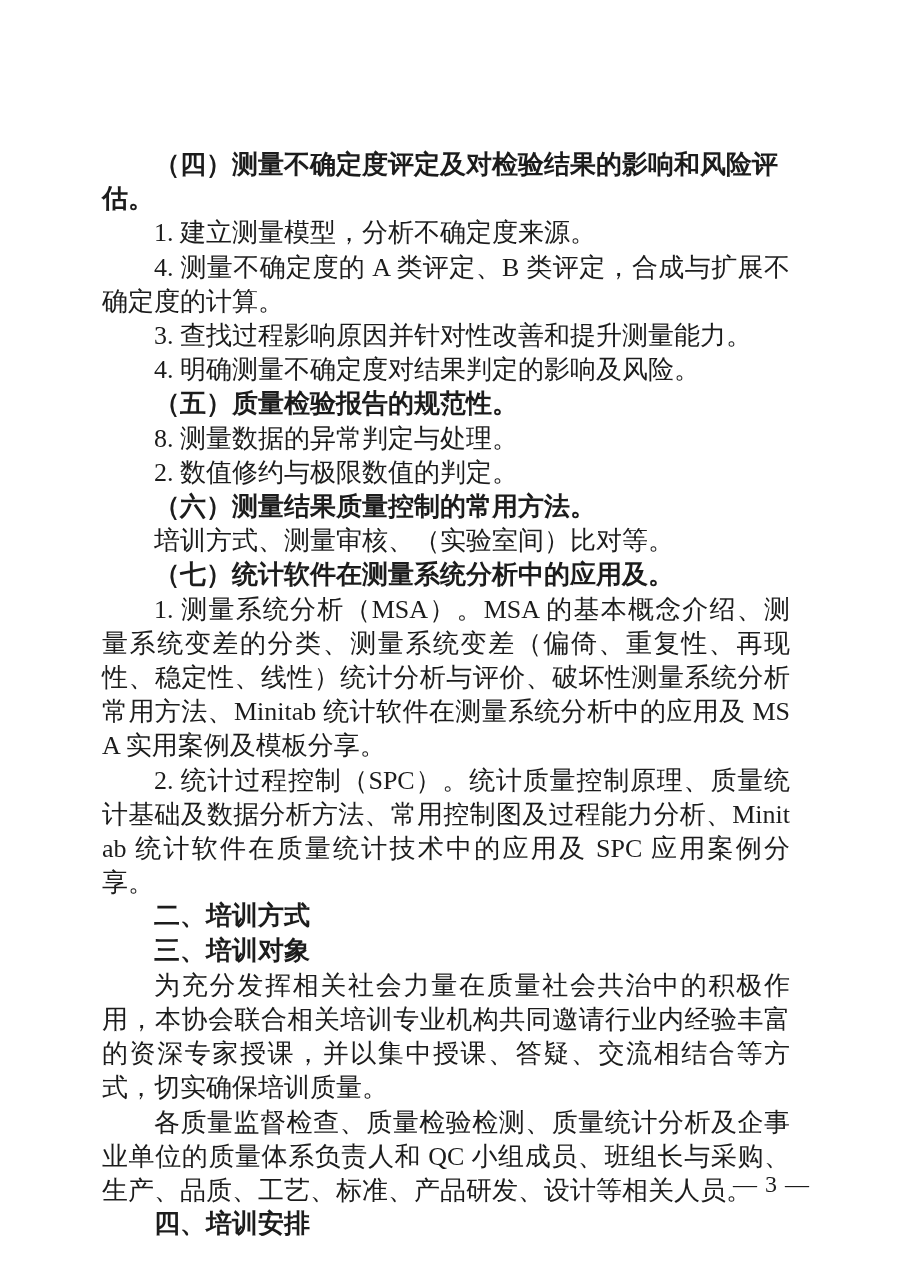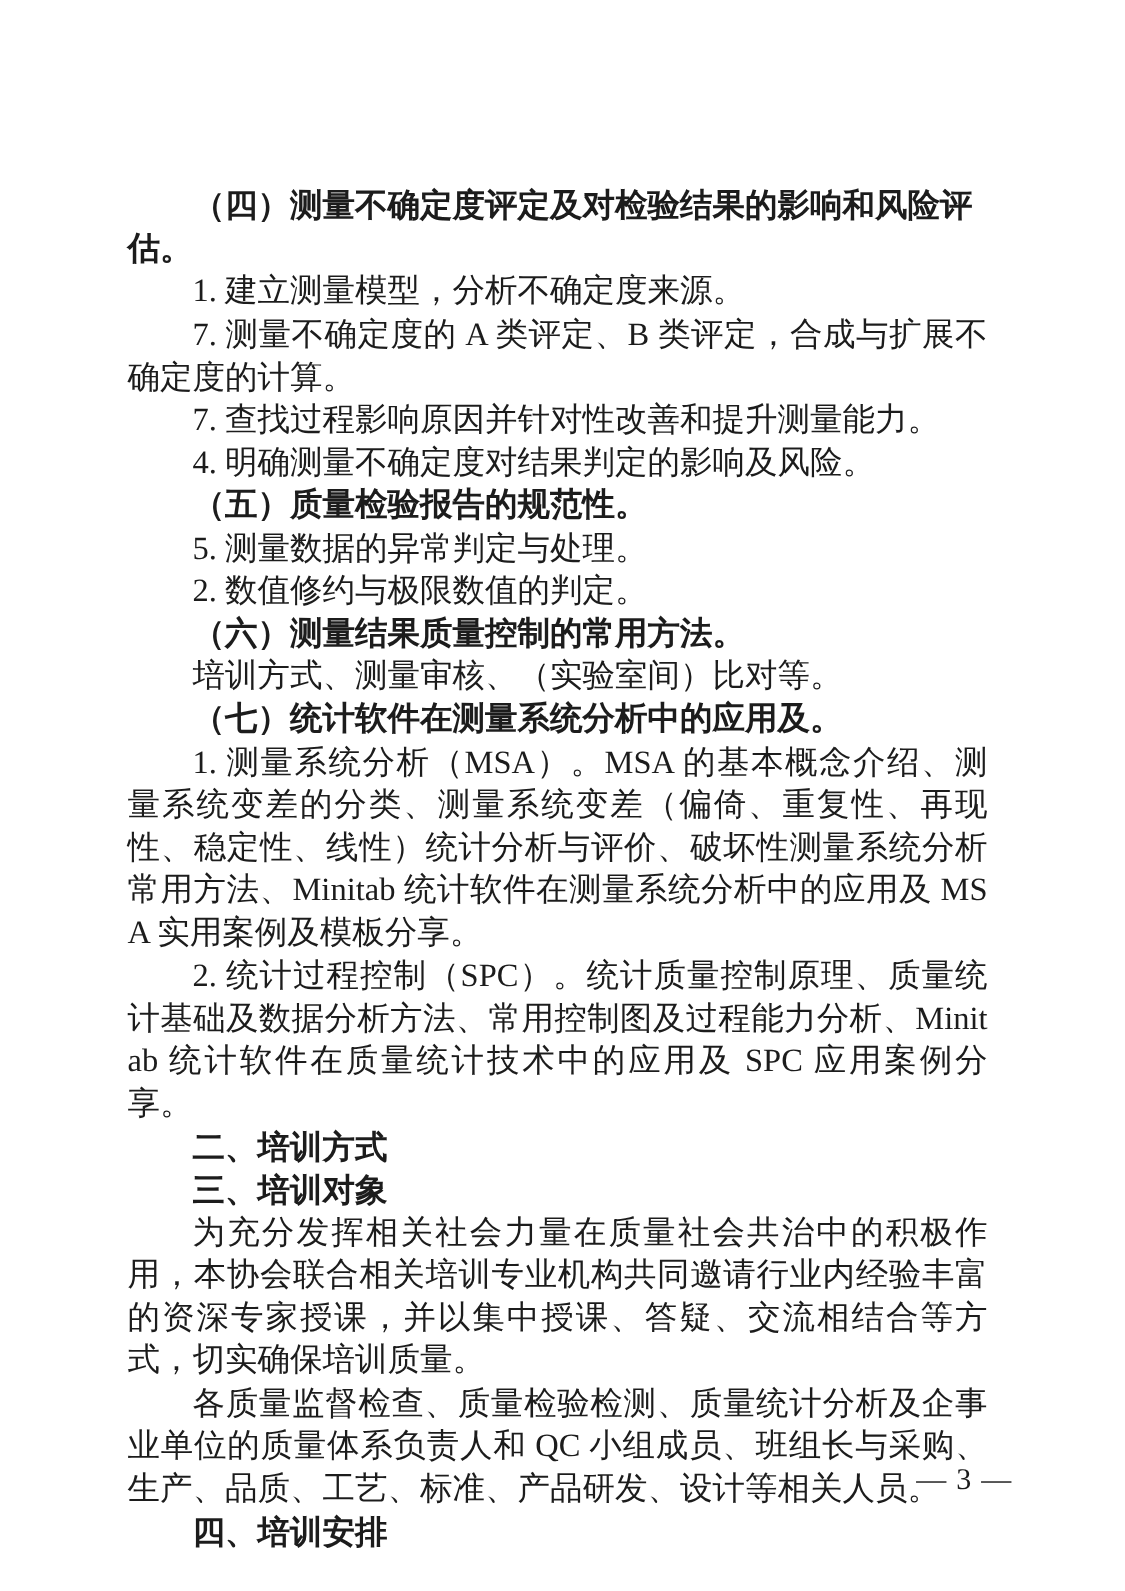--- a/index.html
+++ b/index.html
@@ -34,44 +34,44 @@
     font-family: Liberation Serif, serif;
   }
   .heading2 {
     font-weight: bold;
     text-align: left;
     font-family: "Liberation Serif", "DejaVu Serif", serif;
   }
   .heading1 {
     font-weight: bold;
     text-align: left;
-    font-family: Liberation Sans, sans-serif;
+    font-family: Liberation Mono, monospace;
   }
   .footer {
     position: absolute;
     top: 1170px;
     right: 112px;
     font-size: 24px;
     line-height: 28px;
     color: #1c1c1c;
     letter-spacing: 1px;
   }
 </style>
 </head>
 <body>
 
 <div class="page">
   <div class="content">
     <p class="block heading2">（四）测量不确定度评定及对检验结果的影响和风险评估。</p>
     <p class="block">1. 建立测量模型，分析不确定度来源。</p>
-    <p class="block">7. 测量不确定度的 A 类评定、B 类评定，合成与扩展不确定度的计算。</p>
-    <p class="block">7. 查找过程影响原因并针对性改善和提升测量能力。</p>
+    <p class="block">4. 测量不确定度的 A 类评定、B 类评定，合成与扩展不确定度的计算。</p>
+    <p class="block">3. 查找过程影响原因并针对性改善和提升测量能力。</p>
     <p class="block">4. 明确测量不确定度对结果判定的影响及风险。</p>
     <p class="block heading2">（五）质量检验报告的规范性。</p>
-    <p class="block">5. 测量数据的异常判定与处理。</p>
+    <p class="block">8. 测量数据的异常判定与处理。</p>
     <p class="block">2. 数值修约与极限数值的判定。</p>
     <p class="block heading2">（六）测量结果质量控制的常用方法。</p>
     <p class="block">培训方式、测量审核、（实验室间）比对等。</p>
     <p class="block heading2">（七）统计软件在测量系统分析中的应用及。</p>
     <p class="block">1. 测量系统分析（MSA）。MSA 的基本概念介绍、测量系统变差的分类、测量系统变差（偏倚、重复性、再现性、稳定性、线性）统计分析与评价、破坏性测量系统分析常用方法、Minitab 统计软件在测量系统分析中的应用及 MSA 实用案例及模板分享。</p>
     <p class="block">2. 统计过程控制（SPC）。统计质量控制原理、质量统计基础及数据分析方法、常用控制图及过程能力分析、Minitab 统计软件在质量统计技术中的应用及 SPC 应用案例分享。</p>
     <p class="block heading1">二、培训方式</p>
     <p class="block heading1">三、培训对象</p>
     <p class="block">为充分发挥相关社会力量在质量社会共治中的积极作用，本协会联合相关培训专业机构共同邀请行业内经验丰富的资深专家授课，并以集中授课、答疑、交流相结合等方式，切实确保培训质量。</p>
     <p class="block">各质量监督检查、质量检验检测、质量统计分析及企事业单位的质量体系负责人和 QC 小组成员、班组长与采购、生产、品质、工艺、标准、产品研发、设计等相关人员。</p>

